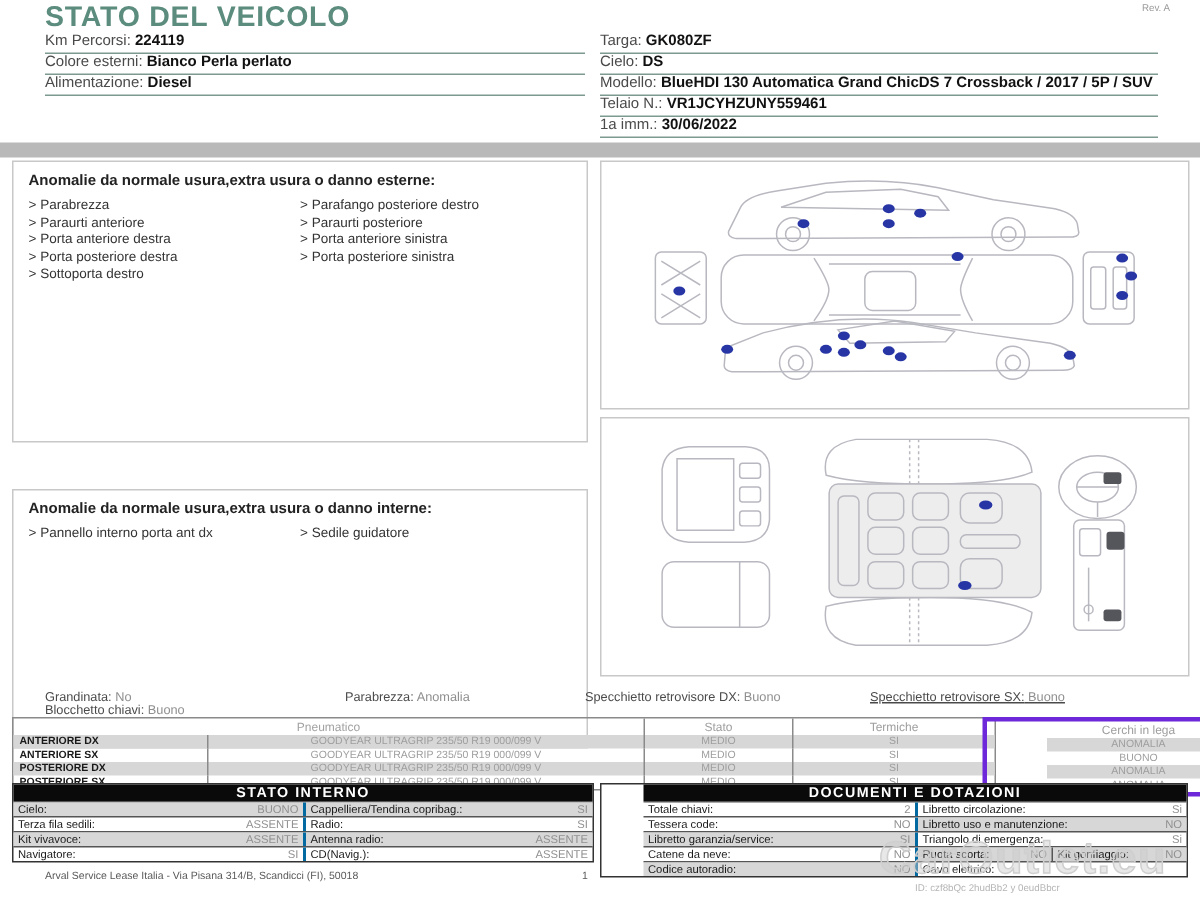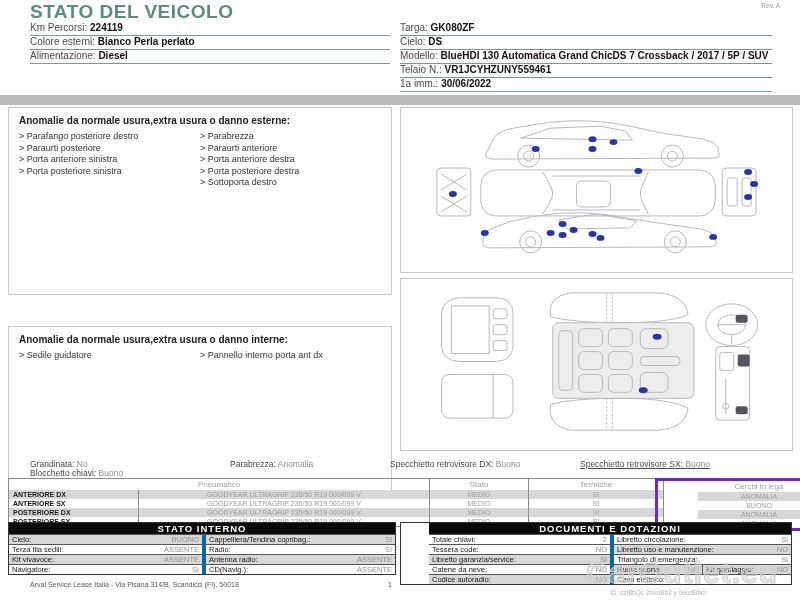--- a/index.html
+++ b/index.html
@@ -45,21 +45,21 @@
   .c-full{width:100%;text-align:center;color:#9e9e9e;}
   .row-g{background:#d7d7d7;}
   
   .btab{position:absolute;top:522px;border:1px solid #333;box-sizing:border-box;background:#fff;}
   .btab-left{left:8px;width:388px;}
   .btab-right{left:400px;width:392px;padding-left:28px;}
   .btab-head{background:#0a0a0a;color:#fff;font-weight:bold;font-size:9.5px;
     text-align:center;height:11px;line-height:11px;letter-spacing:1px;}
   .b-row{display:flex;height:9px;font-size:7.5px;line-height:9px;border-top:1px solid #555;}
   .b-half{display:flex;width:50%;box-sizing:border-box;}
-  .b-half+.b-half{border-left:4px solid #0369a1;}
+  .b-half+.b-half{border-left:2px solid #0369a1;}
   .b-lab{flex:1;padding-left:3px;color:#1a1a1a;white-space:nowrap;overflow:hidden;}
   .b-val{width:34%;text-align:right;padding-right:3px;color:#909090;white-space:nowrap;}
   .b-quad .b-lab{flex:1.3;}
   .b-quad .b-val{width:18%;}
   .b-quad .b-div{border-left:1px solid #555;}
   .half-g{background:#d7d7d7;}
   
   .footer-company{position:absolute;left:30px;top:581px;font-size:7px;color:#5a5a5a;}
   .footer-page{position:absolute;left:388px;top:581px;font-size:7px;color:#5a5a5a;}
   .watermark{position:absolute;left:586px;top:556px;font-size:30px;font-weight:bold;
@@ -111,31 +111,31 @@
     <span class="val">30/06/2022</span>
   </div>
 </div>
 
 <div class="sep-bar"></div>
 
 <div class="panel p-ext-text">
   <div class="anom-title">Anomalie da normale usura,extra usura o danno esterne:</div>
   <div class="anom-cols">
     <div class="anom-col">
-      <div>&gt; Parafango posteriore destro</div>
-      <div>&gt; Paraurti posteriore</div>
-      <div>&gt; Porta anteriore sinistra</div>
-      <div>&gt; Porta posteriore sinistra</div>
-    </div>
-    <div class="anom-col">
       <div>&gt; Parabrezza</div>
       <div>&gt; Paraurti anteriore</div>
       <div>&gt; Porta anteriore destra</div>
       <div>&gt; Porta posteriore destra</div>
       <div>&gt; Sottoporta destro</div>
+    </div>
+    <div class="anom-col">
+      <div>&gt; Parafango posteriore destro</div>
+      <div>&gt; Paraurti posteriore</div>
+      <div>&gt; Porta anteriore sinistra</div>
+      <div>&gt; Porta posteriore sinistra</div>
     </div>
   </div>
 </div>
 
 <div class="panel p-ext-diag">
   <svg class="diag" viewBox="0 0 392 164">
     <g fill="none" stroke="#b8b8c0" stroke-width="1">
 
       <path d="M85,46 L93,30 Q97,22 118,19 L150,14 Q190,10 225,17 L262,25 L303,31 Q316,34 318,41 L319,47 Q319,50 312,50 L90,51 Q84,50 85,46 Z"></path>
       <path d="M120,30 L150,20 L200,18 L225,23 L232,32 Z"></path>
@@ -183,24 +183,24 @@
       <ellipse cx="200" cy="130" rx="4" ry="3"></ellipse>
         <ellipse cx="313" cy="129" rx="4" ry="3"></ellipse>
     </g>
   </svg>
 </div>
 
 <div class="panel p-int-text">
   <div class="anom-title">Anomalie da normale usura,extra usura o danno interne:</div>
   <div class="anom-cols">
     <div class="anom-col">
+      <div>&gt; Pannello interno porta ant dx</div>
+    </div>
+    <div class="anom-col">
       <div>&gt; Sedile guidatore</div>
-    </div>
-    <div class="anom-col">
-      <div>&gt; Pannello interno porta ant dx</div>
     </div>
   </div>
 </div>
 
 <div class="panel p-int-diag">
   <svg class="diag" viewBox="0 0 392 172">
     <g fill="none" stroke="#b8b8c0" stroke-width="1">
 
       <path d="M40,34 Q42,20 58,19 L96,19 Q112,20 112,34 L112,68 Q111,82 95,83 L58,83 Q42,82 40,68 Z"></path>
       <path d="M50,27 L88,27 L88,75 L50,75 Z"></path>

